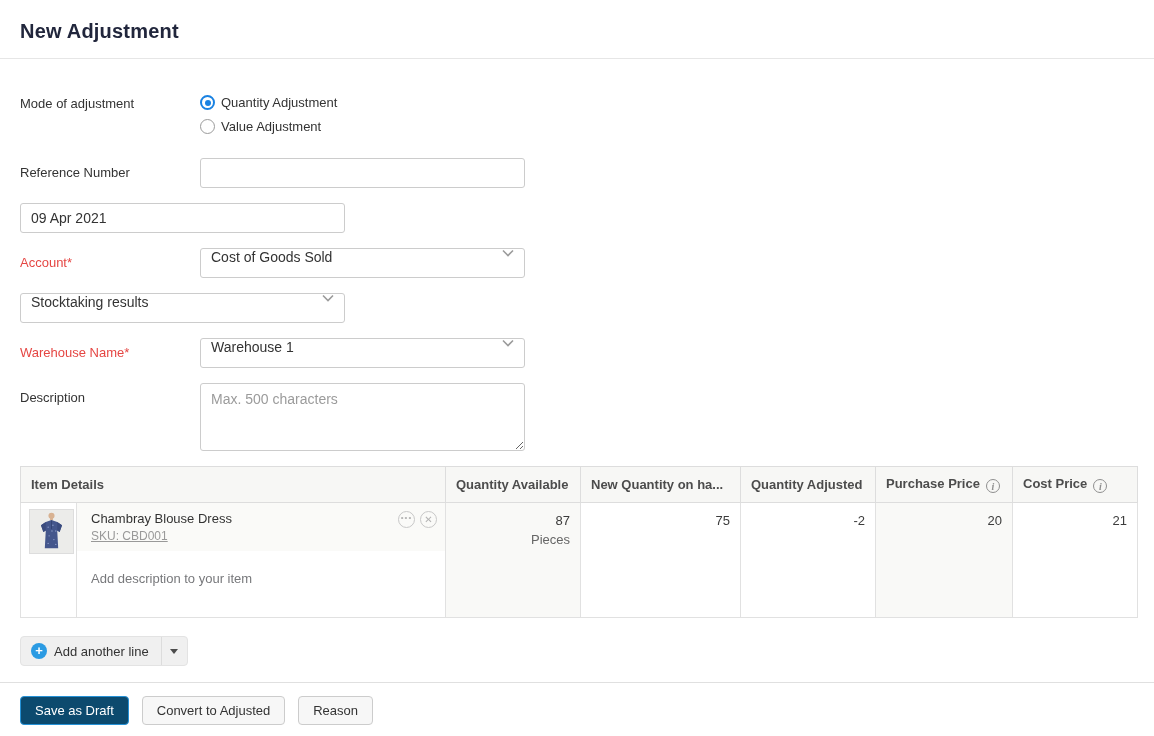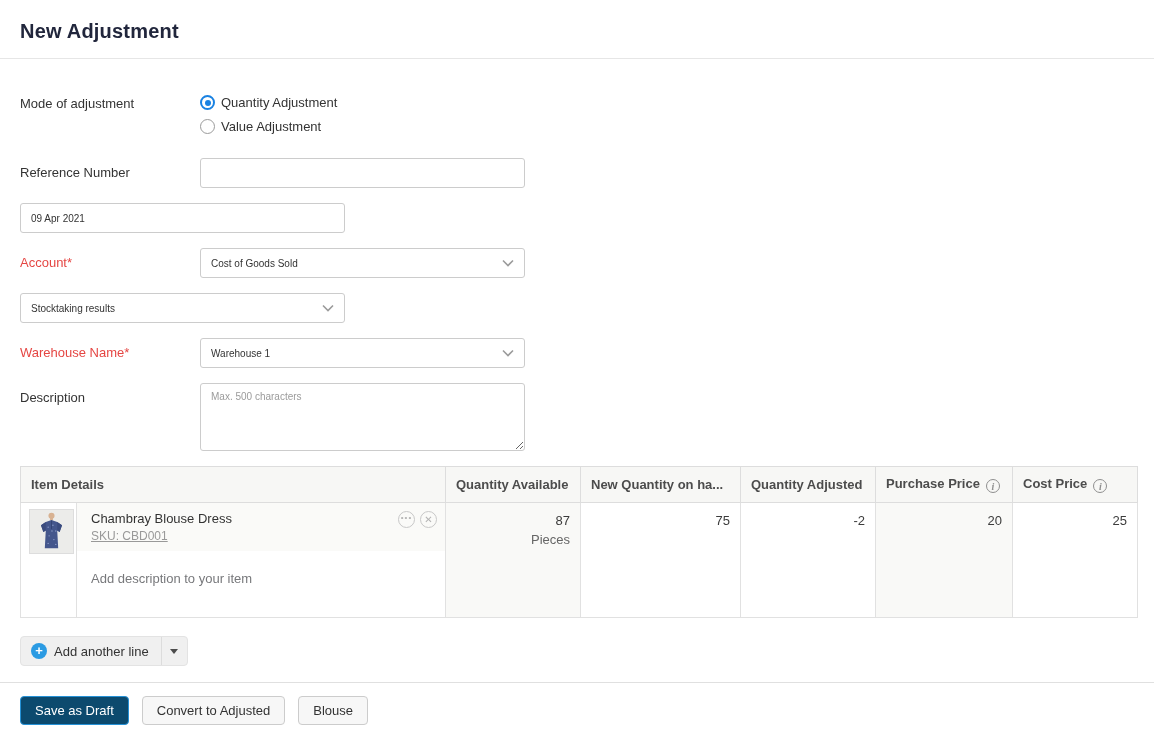--- a/index.html
+++ b/index.html
@@ -19,23 +19,23 @@
 
   .radio-group .radio-line { display:flex; align-items:center; margin-bottom:9px; cursor:pointer; }
   .radio-outer { width:15px; height:15px; border-radius:50%; border:1px solid #9b9b9b; background:#fff;
                  margin-right:6px; position:relative; flex:0 0 15px; }
   .radio-line.checked .radio-outer { border:2px solid #1a82e2; }
   .radio-line.checked .radio-outer::after { content:""; position:absolute; left:2.5px; top:2.5px;
                  width:6px; height:6px; border-radius:50%; background:#1a82e2; }
 
   .text-input, .select-box, .textarea-box {
       width:325px; border:1px solid #ccc; border-radius:3px; background:#fff;
-      font-family:inherit; font-size:10px; color:#333; }
+      font-family:inherit; font-size:14px; color:#333; }
   .text-input { height:30px; padding:0 10px; }
-  .select-box { height:30px; display:flex; align-items:center; justify-content:space-between;
+  .select-box { height:30px; display:flex; justify-content:space-between;
                 padding:0 10px; cursor:pointer; }
   .select-value { color:#333; }
   .chevron-icon { color:#9b9b9b; display:flex; }
   .textarea-box { height:68px; padding:7px 10px; resize:both; }
   .textarea-box::placeholder { color:#9b9b9b; }
 
   
   .item-table { margin:14px 20px 0 20px; border:1px solid #ddd; border-collapse:collapse; table-layout:fixed; width:1117px; }
   .item-table col.c0{width:425px}.item-table col.c1{width:135px}.item-table col.c2{width:160px}
   .item-table col.c3{width:135px}.item-table col.c4{width:137px}.item-table col.c5{width:125px}
@@ -226,35 +226,35 @@
       <td class="num-cell">
         <div>75</div>
       </td>
       <td class="num-cell">
         <div>-2</div>
       </td>
       <td class="num-cell readonly">
         <div>20</div>
       </td>
       <td class="num-cell">
-        <div>25</div>
+        <div>21</div>
       </td>
     </tr>
   </tbody>
 </table>
 
 <div class="add-line-wrap">
   <div class="add-line-btn">
     <span class="add-line-main">
       <span class="plus-icon">+</span>
       <span class="add-line-label">Add another line</span>
     </span>
     <span class="add-line-caret">
       <span class="caret-down"></span>
     </span>
   </div>
 </div>
 
 <div class="footer">
   <button class="btn btn-primary">Save as Draft</button>
   <button class="btn btn-secondary">Convert to Adjusted</button>
-  <button class="btn btn-secondary">Blouse</button>
+  <button class="btn btn-secondary">Reason</button>
 </div>
 
 </body></html>

